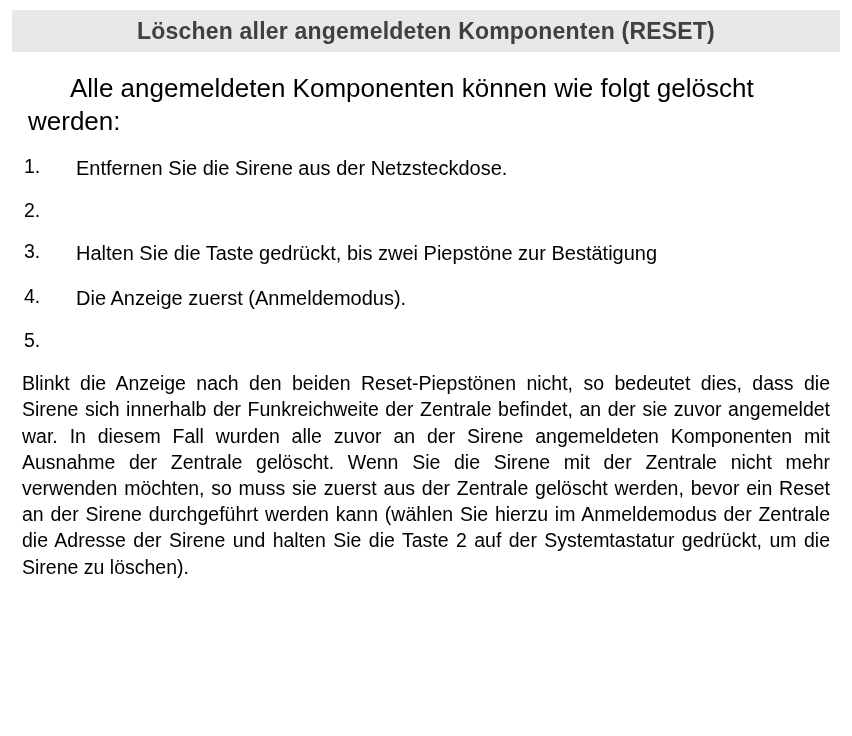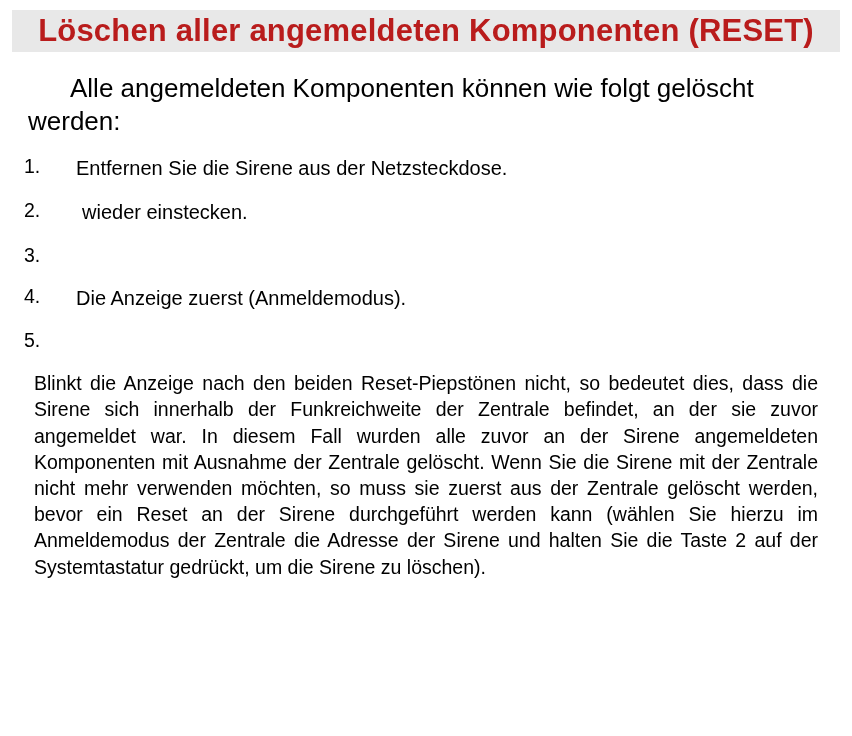--- a/index.html
+++ b/index.html
@@ -22,24 +22,24 @@
   }
   .title-bar {
     margin: 10px 12px 0 12px;
     background: #e8e8e8;
     height: 42px;
     display: flex;
     align-items: center;
     justify-content: center;
   }
   .title-bar .title-text {
-    font-size: 31px;
+    font-size: 23px;
     font-weight: bold;
     letter-spacing: 0.2px;
-    color: #b91c1c;
+    color: #404040;
     text-align: center;
   }
   .intro {
     margin: 20px 28px 2px 28px;
     font-size: 26px;
     text-indent: 42px;
     line-height: 1.25;
   }
   .steps {
     margin: 18px 18px 0 18px;
@@ -67,21 +67,21 @@
     display: block;
     padding-left: 6px;
   }
   .closing {
     margin: 16px 22px 0 22px;
     font-size: 19.5px;
     line-height: 1.345;
     text-align: justify;
   }
   .closing p {
-    margin: 12px;
+    margin: 0;
   }
 </style>
 </head>
 <body>
 
 <div class="page">
 
   <div class="title-bar">
     <div class="title-text">Löschen aller angemeldeten Komponenten (RESET)</div>
   </div>
@@ -93,27 +93,27 @@
     <div class="step">
       <div class="step-num">1.</div>
       <div class="step-text">
         <span>Entfernen Sie die Sirene aus der Netzsteckdose.</span>
       </div>
     </div>
 
     <div class="step">
       <div class="step-num">2.</div>
       <div class="step-text">
-        <span class="wrap2">wieder einstecken.</span>
       </div>
     </div>
 
     <div class="step">
       <div class="step-num">3.</div>
       <div class="step-text">
+        <span>Halten Sie die Taste gedrückt, bis zwei Piepstöne zur Bestätigung</span>
       </div>
     </div>
 
     <div class="step">
       <div class="step-num">4.</div>
       <div class="step-text">
         <span>Die Anzeige zuerst (Anmeldemodus).</span>
       </div>
     </div>
 

